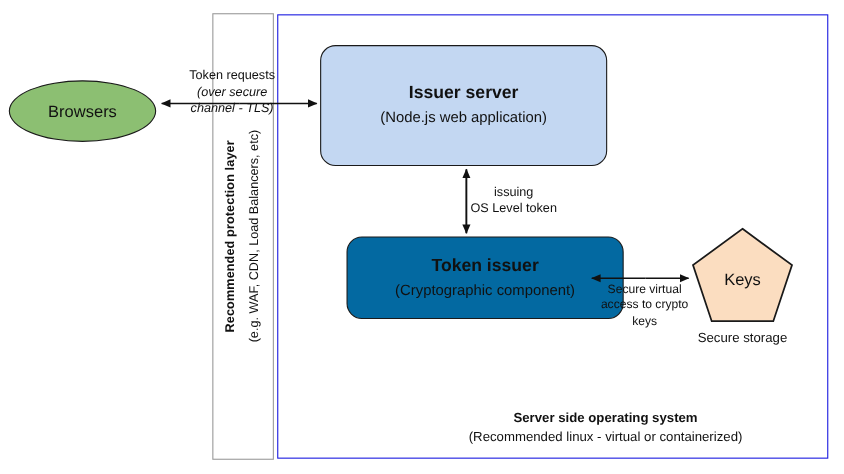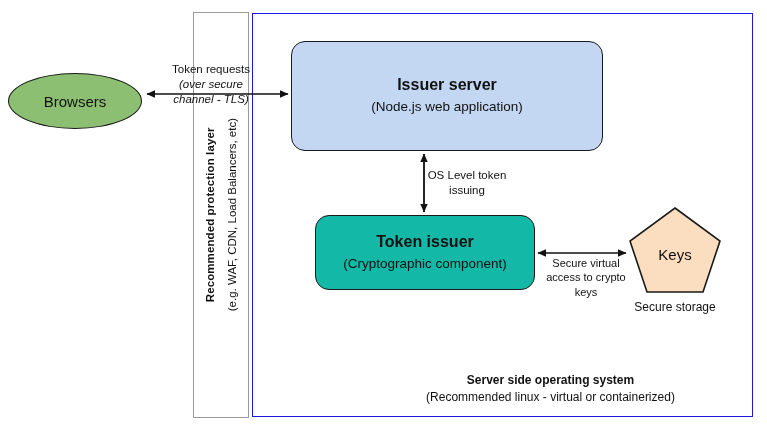--- a/index.html
+++ b/index.html
@@ -68,26 +68,26 @@
     border:1.6px solid #1a1a1a;
     border-radius:14px;
     display:flex;flex-direction:column;
     align-items:center;justify-content:center;
     text-align:center;
   }
   .rbox .title{font-weight:bold;font-size:16px;line-height:1.25;}
   .rbox .sub{font-weight:normal;font-size:13.5px;line-height:1.35;margin-top:3px;}
 
   .issuer-server{
-    left:291px;top:41px;width:312px;height:110px;
+    left:291px;top:41px;width:261px;height:110px;
     background:#c3d7f2;
   }
   .token-issuer{
-    left:315px;top:215px;width:220px;height:75px;
-    background:#14b8a6;
+    left:315px;top:215px;width:252px;height:75px;
+    background:#0369a1;
   }
 
   .pentagon{
     position:absolute;
     left:628px;top:206px;width:94px;height:88px;
   }
   .pentagon svg{display:block;}
   .pentagon .plabel{
     position:absolute;left:0;top:0;width:94px;height:88px;
     display:flex;align-items:center;justify-content:center;
@@ -176,22 +176,22 @@
     <line x1="587" y1="253" x2="626" y2="253" stroke="#111111" stroke-width="1.4" marker-end="url(#ah)"></line>
   </svg>
 
   <div class="lbl lbl-token">
     <span class="ln">Token requests</span>
     <span class="ln it">(over secure</span>
     <span class="ln it">channel - TLS)</span>
   </div>
 
   <div class="lbl lbl-os">
+    <span class="ln">issuing</span>
     <span class="ln">OS Level token</span>
-    <span class="ln">issuing</span>
   </div>
 
   <div class="lbl lbl-crypto">
     <span class="ln">Secure virtual</span>
     <span class="ln">access to crypto</span>
     <span class="ln">keys</span>
   </div>
 
 </div>
 

